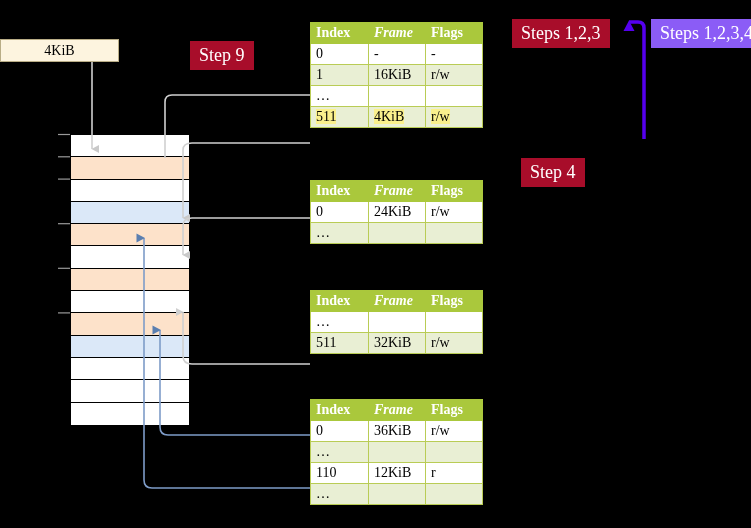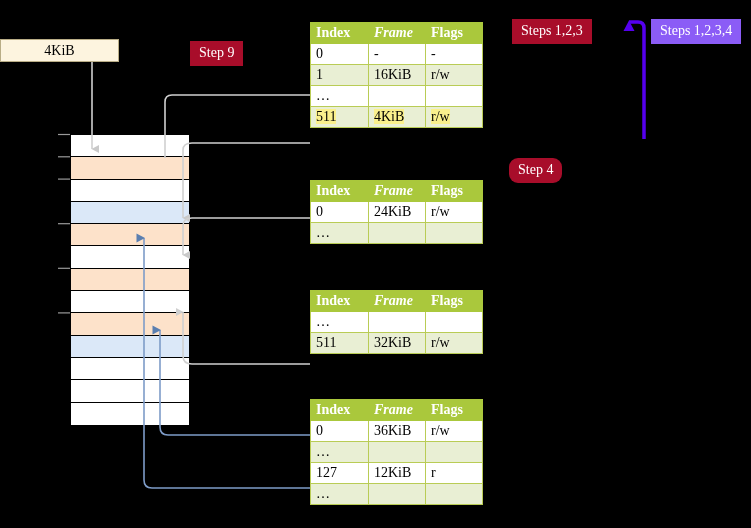--- a/index.html
+++ b/index.html
@@ -2,21 +2,21 @@
 <html><head>
 <meta charset="utf-8">
 <style>
   html,body{margin:0;padding:0;background:#000;}
   body{width:751px;height:528px;position:relative;overflow:hidden;
        font-family:"Liberation Serif",serif;}
   .layer{position:absolute;left:0;top:0;width:751px;height:528px;}
   svg.layer{pointer-events:none;}
 
   
-  .badge{position:absolute;color:#fff;font-size:14px;line-height:1;
+  .badge{position:absolute;color:#fff;font-size:18px;line-height:1;
          padding:5px 9px 6px 9px;white-space:nowrap;font-family:"Liberation Serif",serif;}
   .badge.red{background:#a80d2a;}
   .badge.purple{background:#8b5cf6;}
 
   
   #kib-box{position:absolute;left:0;top:39px;width:119px;height:23px;
            background:#fdf4df;border:1px solid #b9ad86;box-sizing:border-box;
            display:flex;align-items:center;justify-content:center;
            font-size:14px;color:#000;}
 
@@ -57,21 +57,21 @@
 </div>
 
 <div class="badge red" style="left:512px;top:19px;">
   <span>Steps 1,2,3</span>
 </div>
 
 <div class="badge purple" style="left:651px;top:19px;">
   <span>Steps 1,2,3,4</span>
 </div>
 
-<div class="badge red" style="left:509px;top:158px;border-radius:9px;">
+<div class="badge red" style="left:521px;top:158px;">
   <span>Step 4</span>
 </div>
 
 <div id="mem-col">
     <div class="mem-row white"></div>
     <div class="mem-row orange"></div>
     <div class="mem-row white"></div>
     <div class="mem-row blue"></div>
     <div class="mem-row orange"></div>
     <div class="mem-row white"></div>
@@ -216,21 +216,21 @@
       <td>0</td>
       <td>36KiB</td>
       <td>r/w</td>
     </tr>
     <tr class="alt">
       <td class="dots">…</td>
       <td></td>
       <td></td>
     </tr>
     <tr class="plain">
-      <td>127</td>
+      <td>110</td>
       <td>12KiB</td>
       <td>r</td>
     </tr>
     <tr class="alt">
       <td class="dots">…</td>
       <td></td>
       <td></td>
     </tr>
   </tbody>
 </table>

